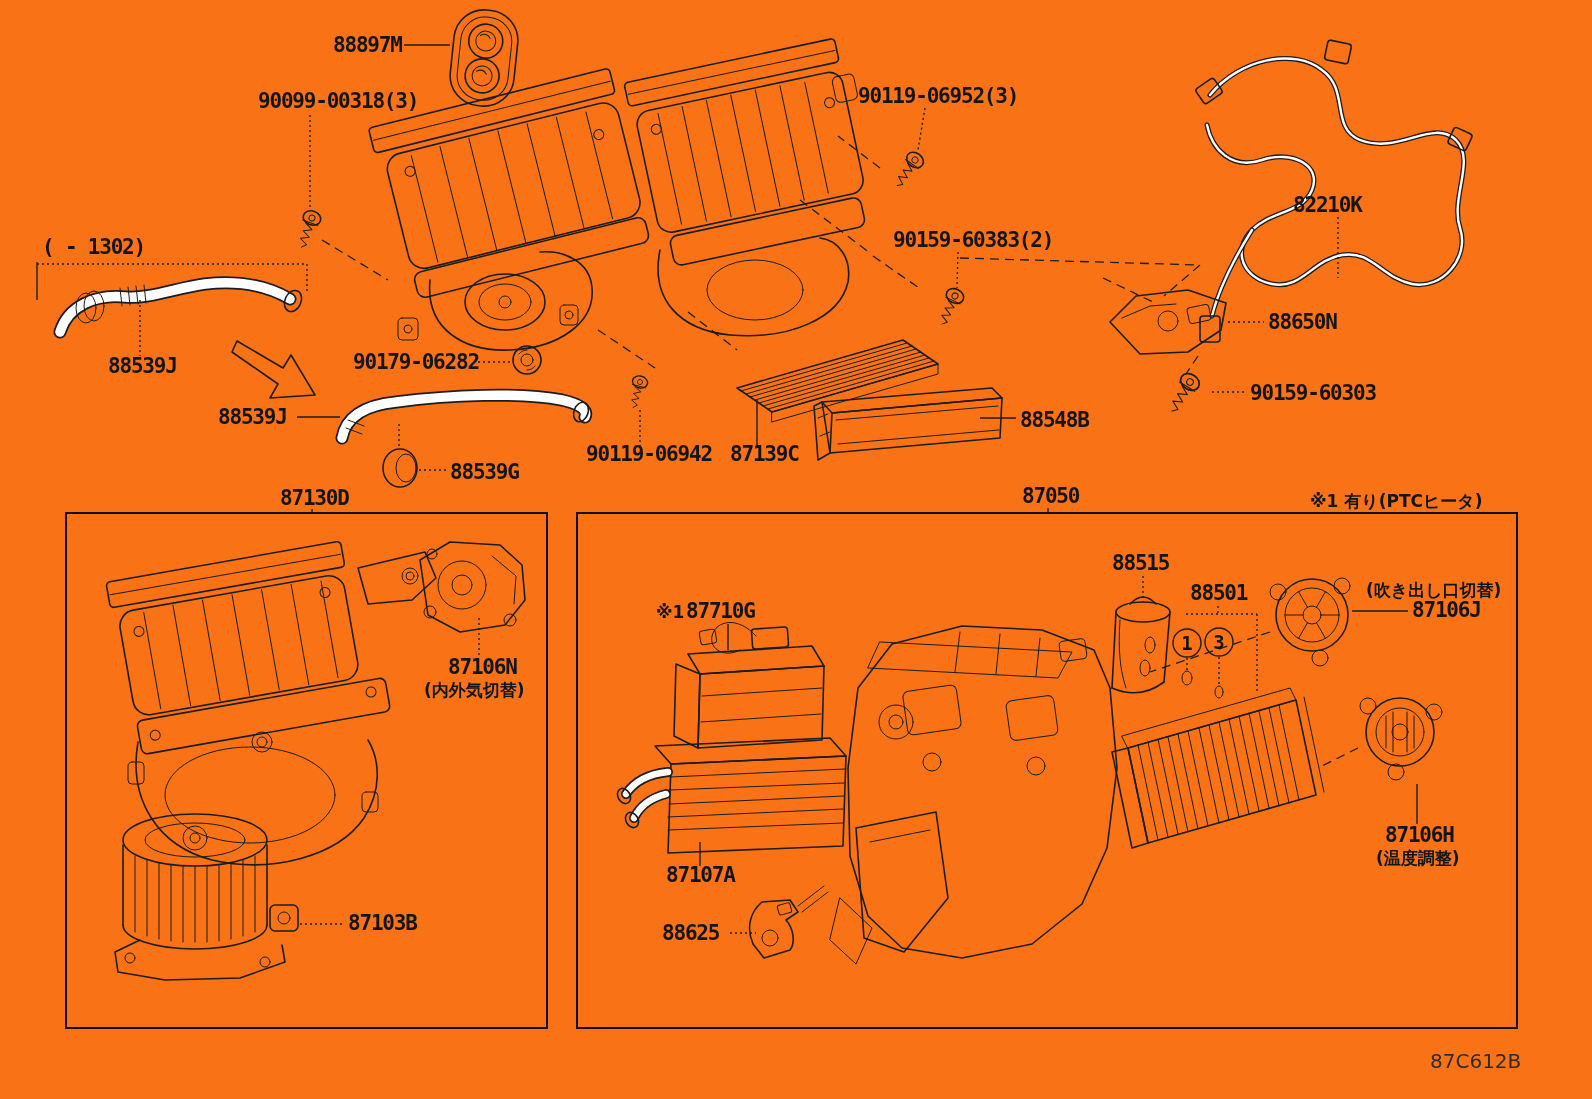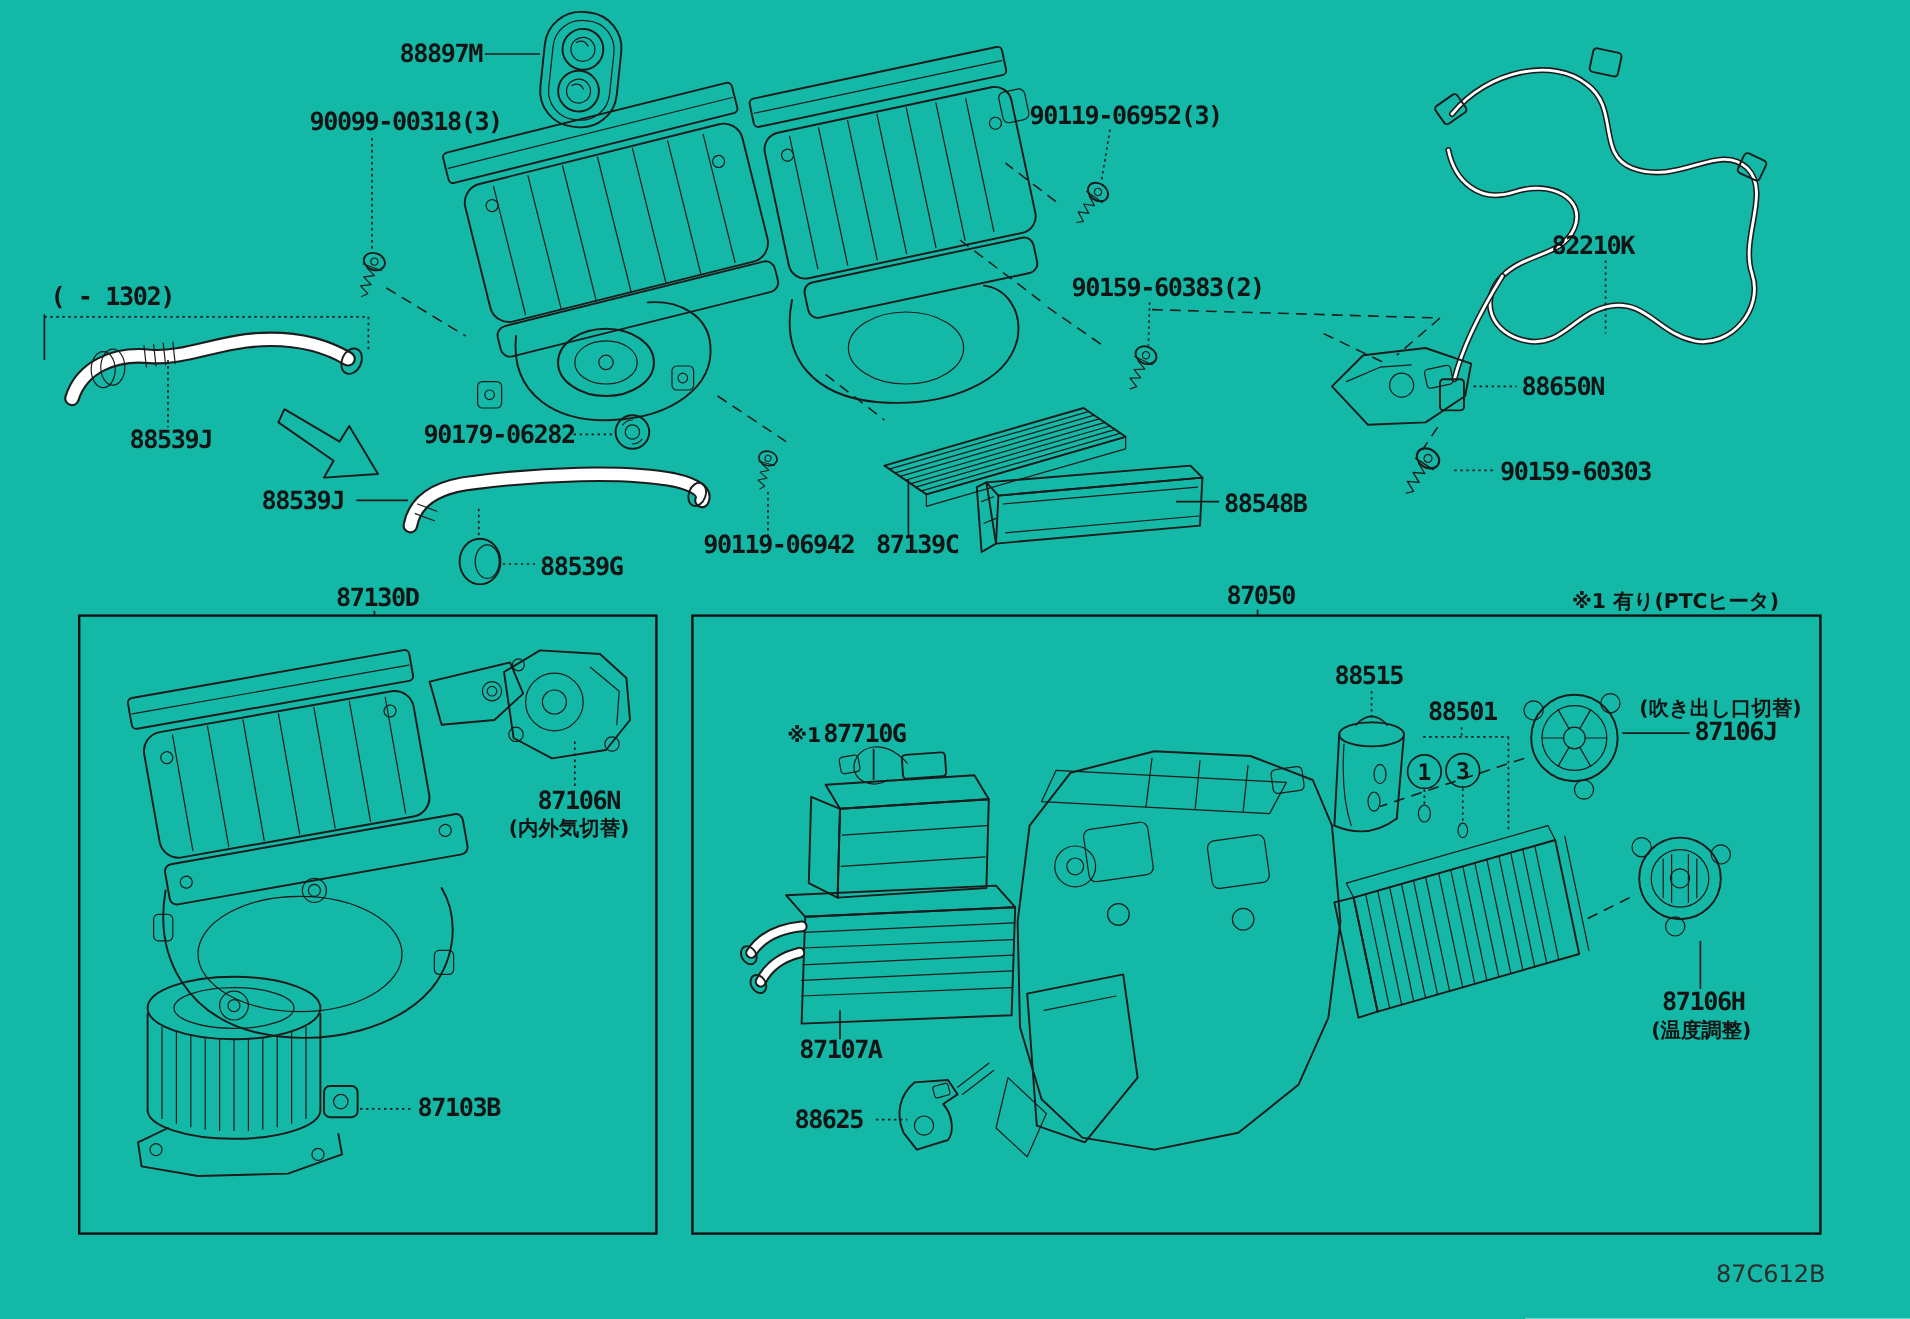--- a/index.html
+++ b/index.html
@@ -1,16 +1,16 @@
 <!DOCTYPE html>
 <html><head>
 <meta charset="utf-8">
 <style>
   html,body{margin:0;padding:0;background:#ffffff;}
-  .stage{width:1592px;height:1099px;position:relative;background:#14b8a6;overflow:hidden;}
+  .stage{width:1592px;height:1099px;position:relative;background:#f97316;overflow:hidden;}
   svg{display:block;}
   
   .pn{font-family:"DejaVu Sans Mono","Liberation Mono",monospace;font-weight:bold;
       font-size:21px;letter-spacing:-1.2px;fill:#141414;}
   .pn-c{font-family:"DejaVu Sans Mono","Liberation Mono",monospace;font-weight:bold;
       font-size:19px;fill:#141414;text-anchor:middle;}
   .jp{font-family:"DejaVu Sans","Liberation Sans",sans-serif;font-weight:bold;
       font-size:17px;fill:#141414;}
   .code{font-family:"DejaVu Sans","Liberation Sans",sans-serif;font-size:20px;fill:#2c2c2c;}
   

